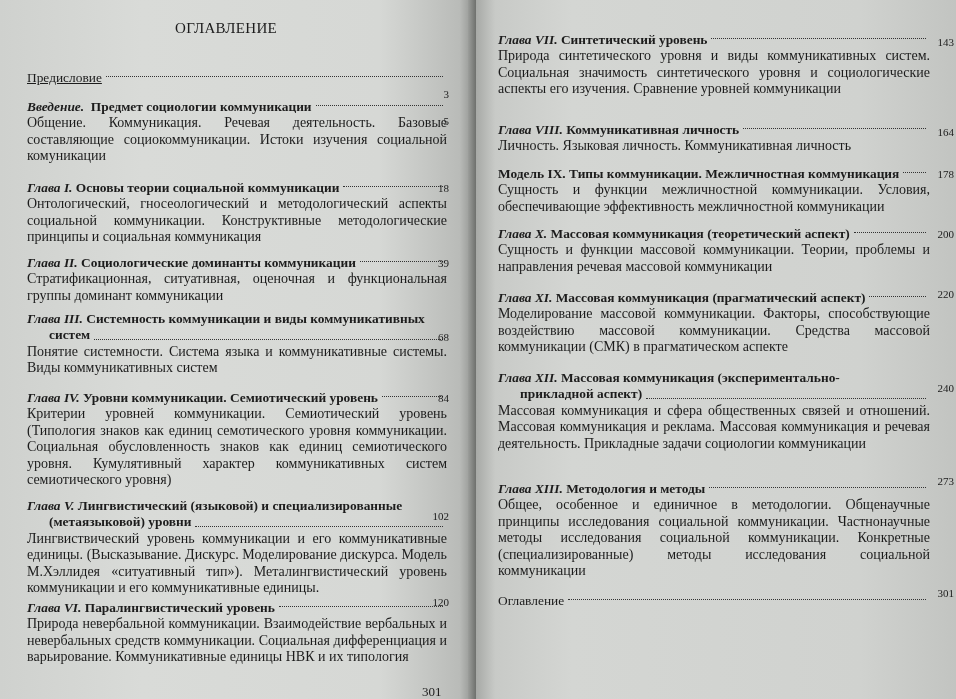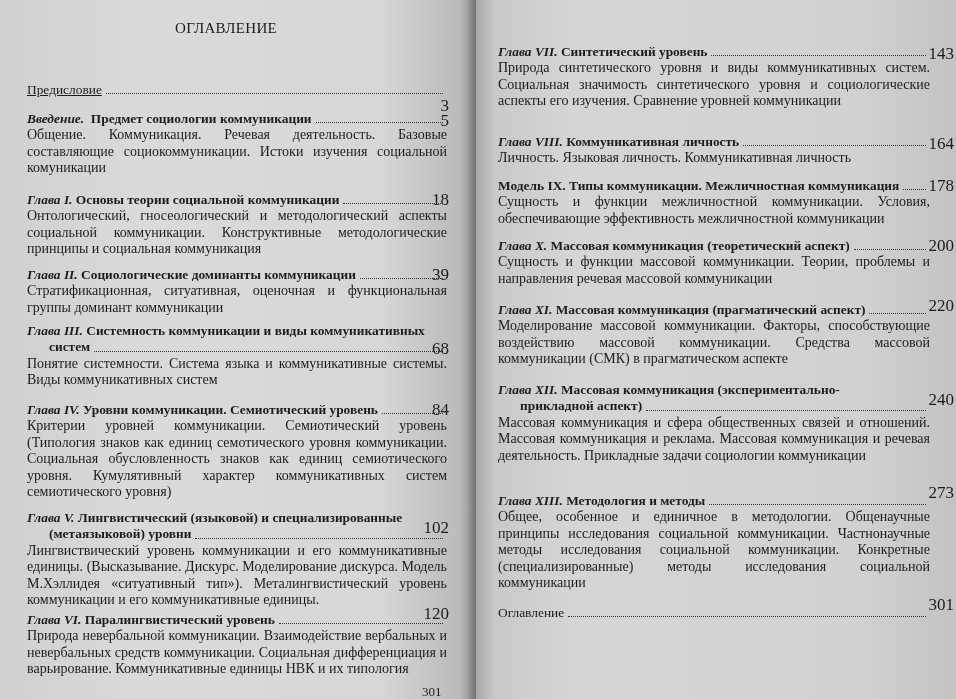--- a/index.html
+++ b/index.html
@@ -22,25 +22,25 @@
     background:linear-gradient(90deg,#a7a9a6 0%,#c8cac7 4%,#d4d6d3 20%,#d0d2cf 80%,#c2c4c1 100%);
   }
   .gutter{position:absolute;left:468px;top:0;width:16px;height:699px;
     background:linear-gradient(90deg,#9c9e9b,#6e706d 50%,#9d9f9c);}
   .title{
     position:absolute;left:175px;top:20px;font-size:15px;letter-spacing:0.3px;
   }
   .entry{position:absolute;font-size:13.4px;line-height:16.4px;}
   .left .entry{left:27px;width:420px;}
   .right .entry{left:22px;width:432px;}
-  .head{display:flex;align-items:flex-end;position:relative;margin-top:12px;}
+  .head{display:flex;align-items:center;position:relative;}
   .head .lbl{font-weight:bold;font-family:"Liberation Serif",serif;}
   .head .lbl i{font-style:italic;}
   .dots{flex:1;border-bottom:1.5px dotted #333;margin:0 4px 4px 4px;min-width:10px;height:1px;}
-  .pg{position:absolute;right:-2px;font-size:17px;font-weight:normal;}
+  .pg{position:absolute;right:-2px;font-size:11px;font-weight:normal;}
   .desc{font-size:14px;text-align:justify;}
   .head.two{display:block;}
   .head.two .line2{display:flex;align-items:flex-end;padding-left:22px;}
   .plain .lbl{font-weight:normal;}
   .page-number{position:absolute;font-size:13px;}
 </style>
 </head>
 <body>
 
 <div class="spread">

